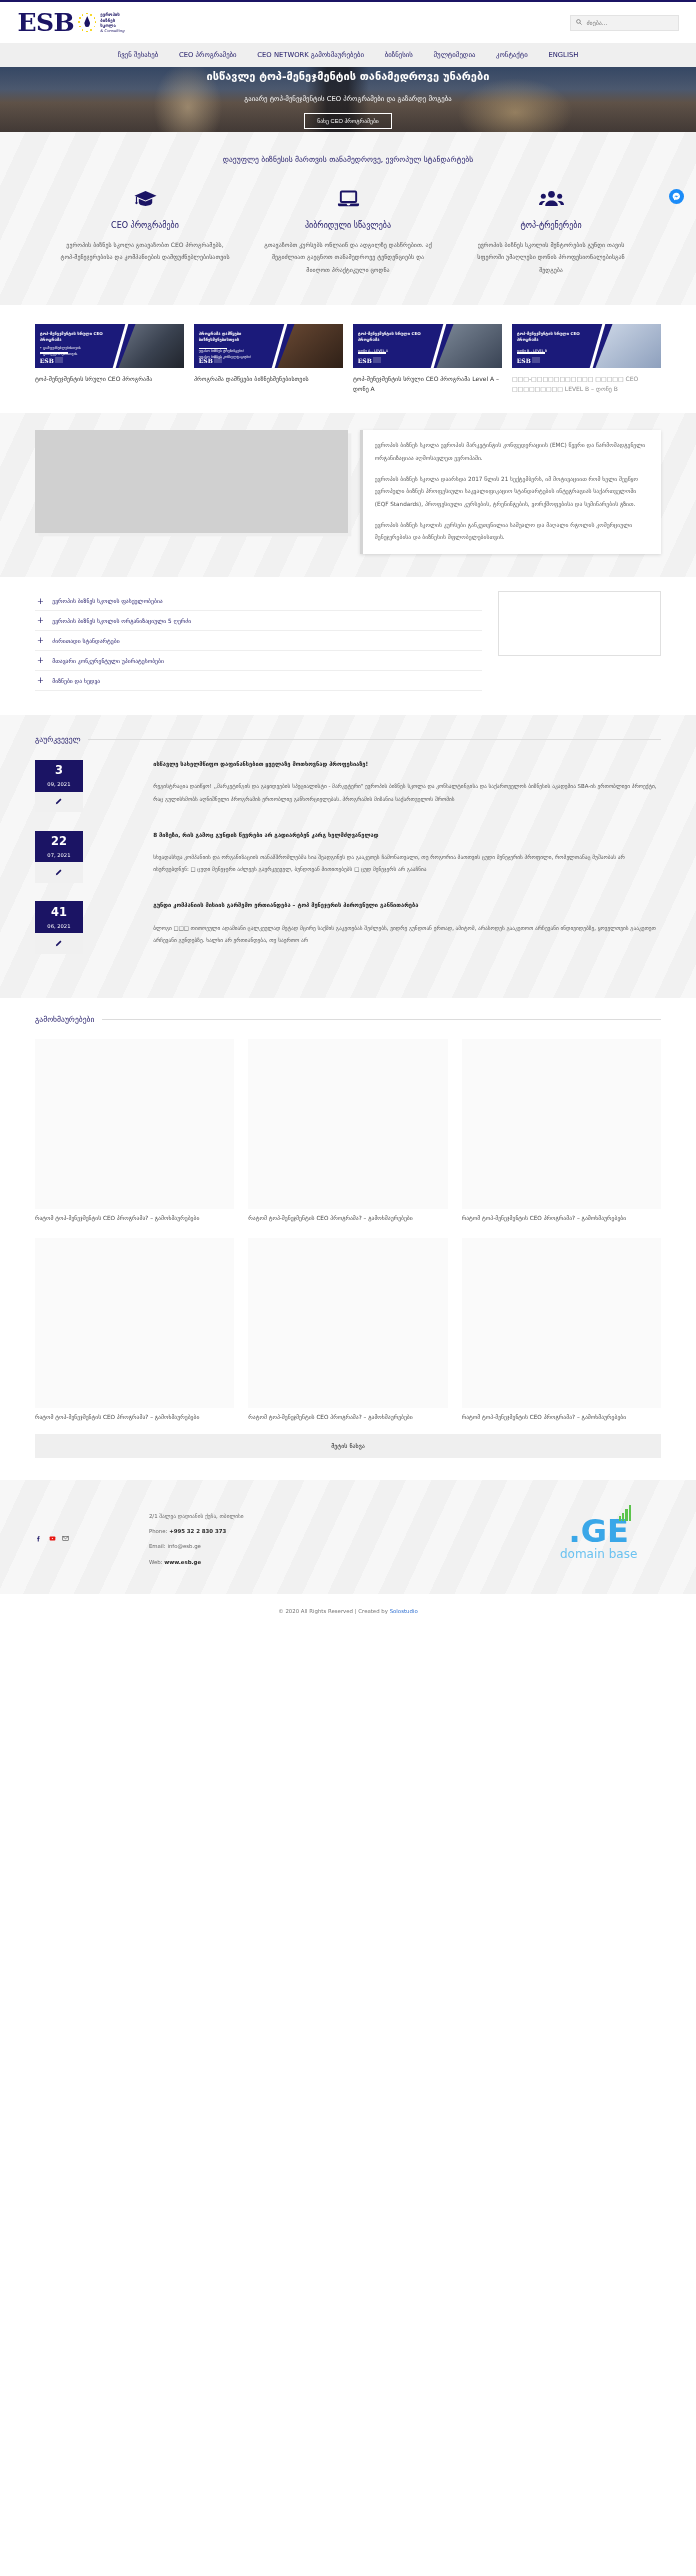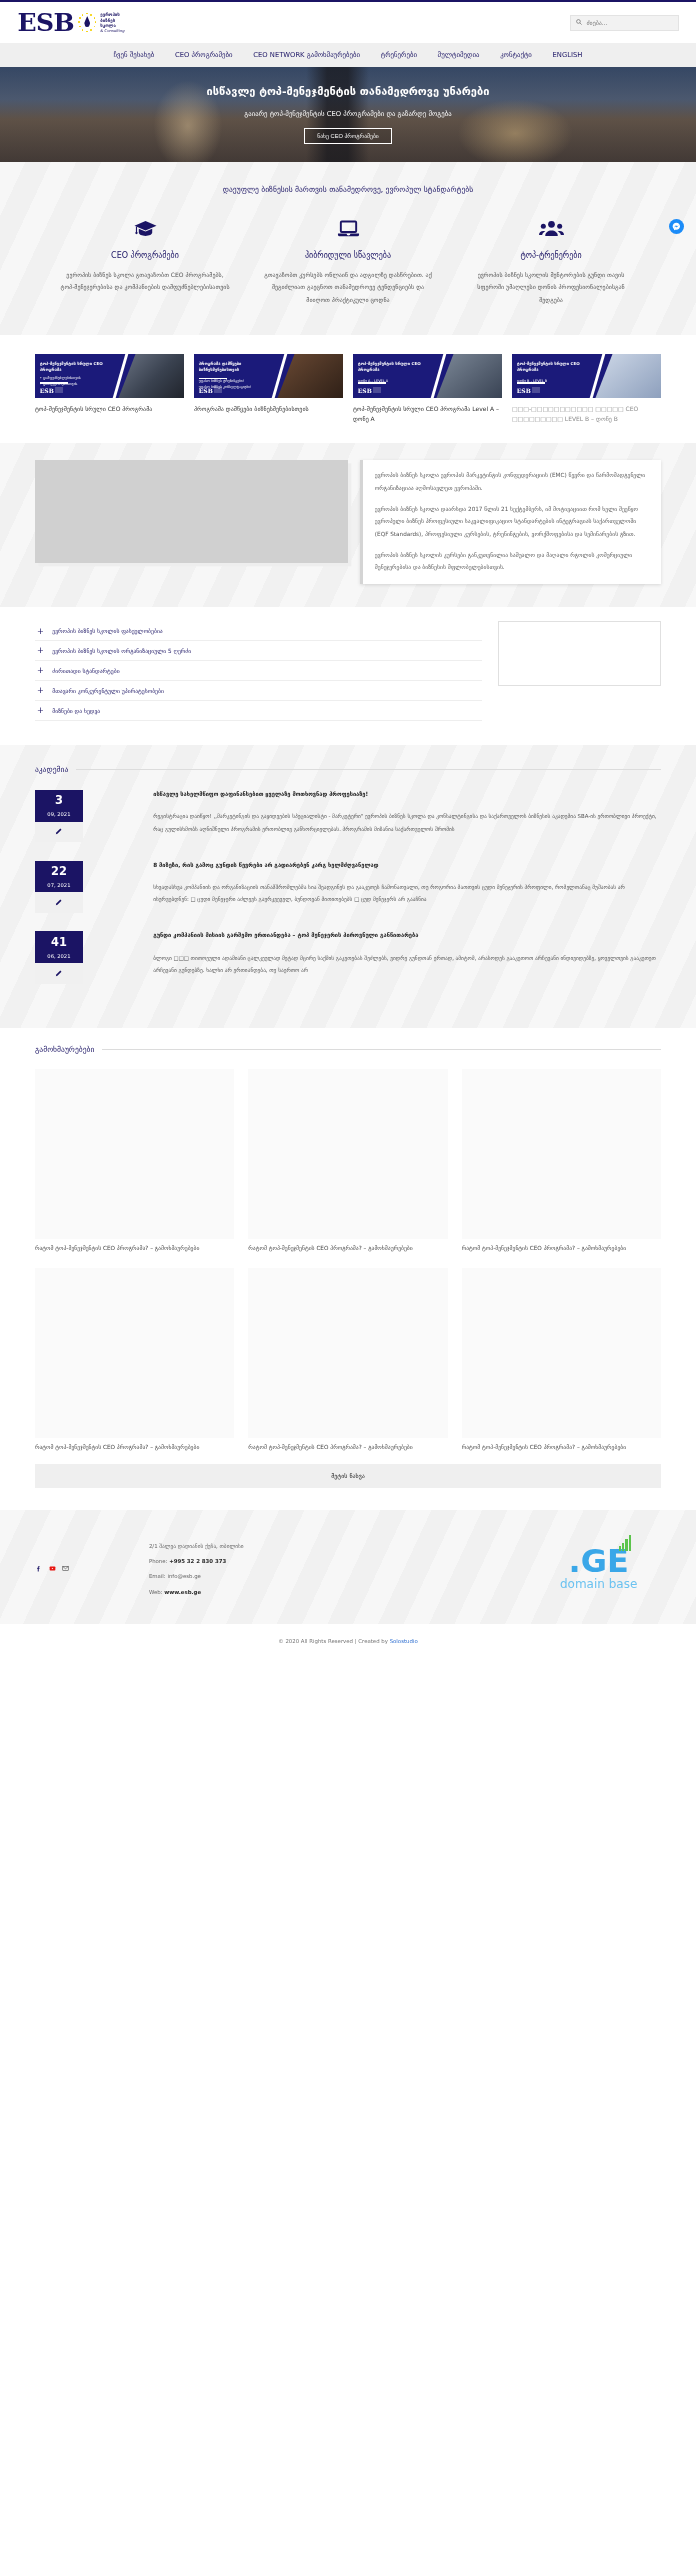--- a/index.html
+++ b/index.html
@@ -33,21 +33,21 @@
   .search-box svg { flex:none; }
   .search-box input { border:0; background:transparent; outline:none; font-size:6px;
       color:#888; width:100%; font-family:"DejaVu Sans",sans-serif; }
 
   
   .nav { width:100%; background:#efefef; height:24px; display:flex; align-items:center;
          justify-content:center; gap:20.7px; }
   .nav a { color:#1b1464; font-size:6.8px; text-decoration:none; white-space:nowrap; }
 
   
-  .hero { position:relative; width:100%; height:95px; overflow:hidden;
+  .hero { position:relative; width:100%; height:65px; overflow:hidden;
      background:
        linear-gradient(rgba(20,22,40,.55),rgba(20,22,40,.55)),
        linear-gradient(180deg,#5e83ad 0%,#8fa9c4 34%,#b99a6d 55%,#7a6446 100%);
      display:flex; flex-direction:column; align-items:center; justify-content:center; }
   .hero::before{ content:""; position:absolute; left:0; right:0; top:0; bottom:0;
      background:
        radial-gradient(ellipse 49px 65px at 27% 62%, rgba(205,180,140,.55), transparent 70%),
        radial-gradient(ellipse 82px 49px at 74% 70%, rgba(200,170,120,.55), transparent 70%),
        linear-gradient(90deg, transparent 44%, rgba(25,25,30,.75) 47%, rgba(25,25,30,.75) 50%, transparent 53%);
   }
@@ -219,21 +219,21 @@
         </svg>
     </span>
     <input placeholder="ძიება..." style="">
   </div>
 </div>
 
 <nav class="nav">
   <a href="#">ჩვენ შესახებ</a>
   <a href="#">CEO პროგრამები</a>
   <a href="#">CEO NETWORK გამოხმაურებები</a>
-  <a href="#">ტრენერები</a>
+  <a href="#">ბიზნესის</a>
   <a href="#">მულტიმედია</a>
   <a href="#">კონტაქტი</a>
   <a href="#">ENGLISH</a>
 </nav>
 
 <section class="hero">
   <h1 class="hero-title">ისწავლე ტოპ-მენეჯმენტის თანამედროვე უნარები</h1>
   <div class="hero-sub">გაიარე ტოპ-მენეჯმენტის CEO პროგრამები და გაზარდე მოგება</div>
   <button class="hero-btn">ნახე CEO პროგრამები</button>
 </section>
@@ -391,21 +391,21 @@
         <span class="plus">+</span>
         <span class="lbl">მიზნები და ხედვა</span>
       </div>
     </div>
     <div class="acc-box"></div>
   </div>
 </section>
 
 <section class="news-sec diag">
   <div class="news-head">
-    <h2>აკადემია</h2>
+    <h2>გაურკვეველ</h2>
     <div class="rule"></div>
   </div>
 
   <article class="news-item">
     <div class="news-date">
       <div class="d">
         <div class="num">3</div>
         <div class="my">09, 2021</div>
       </div>
       <div class="pen">

